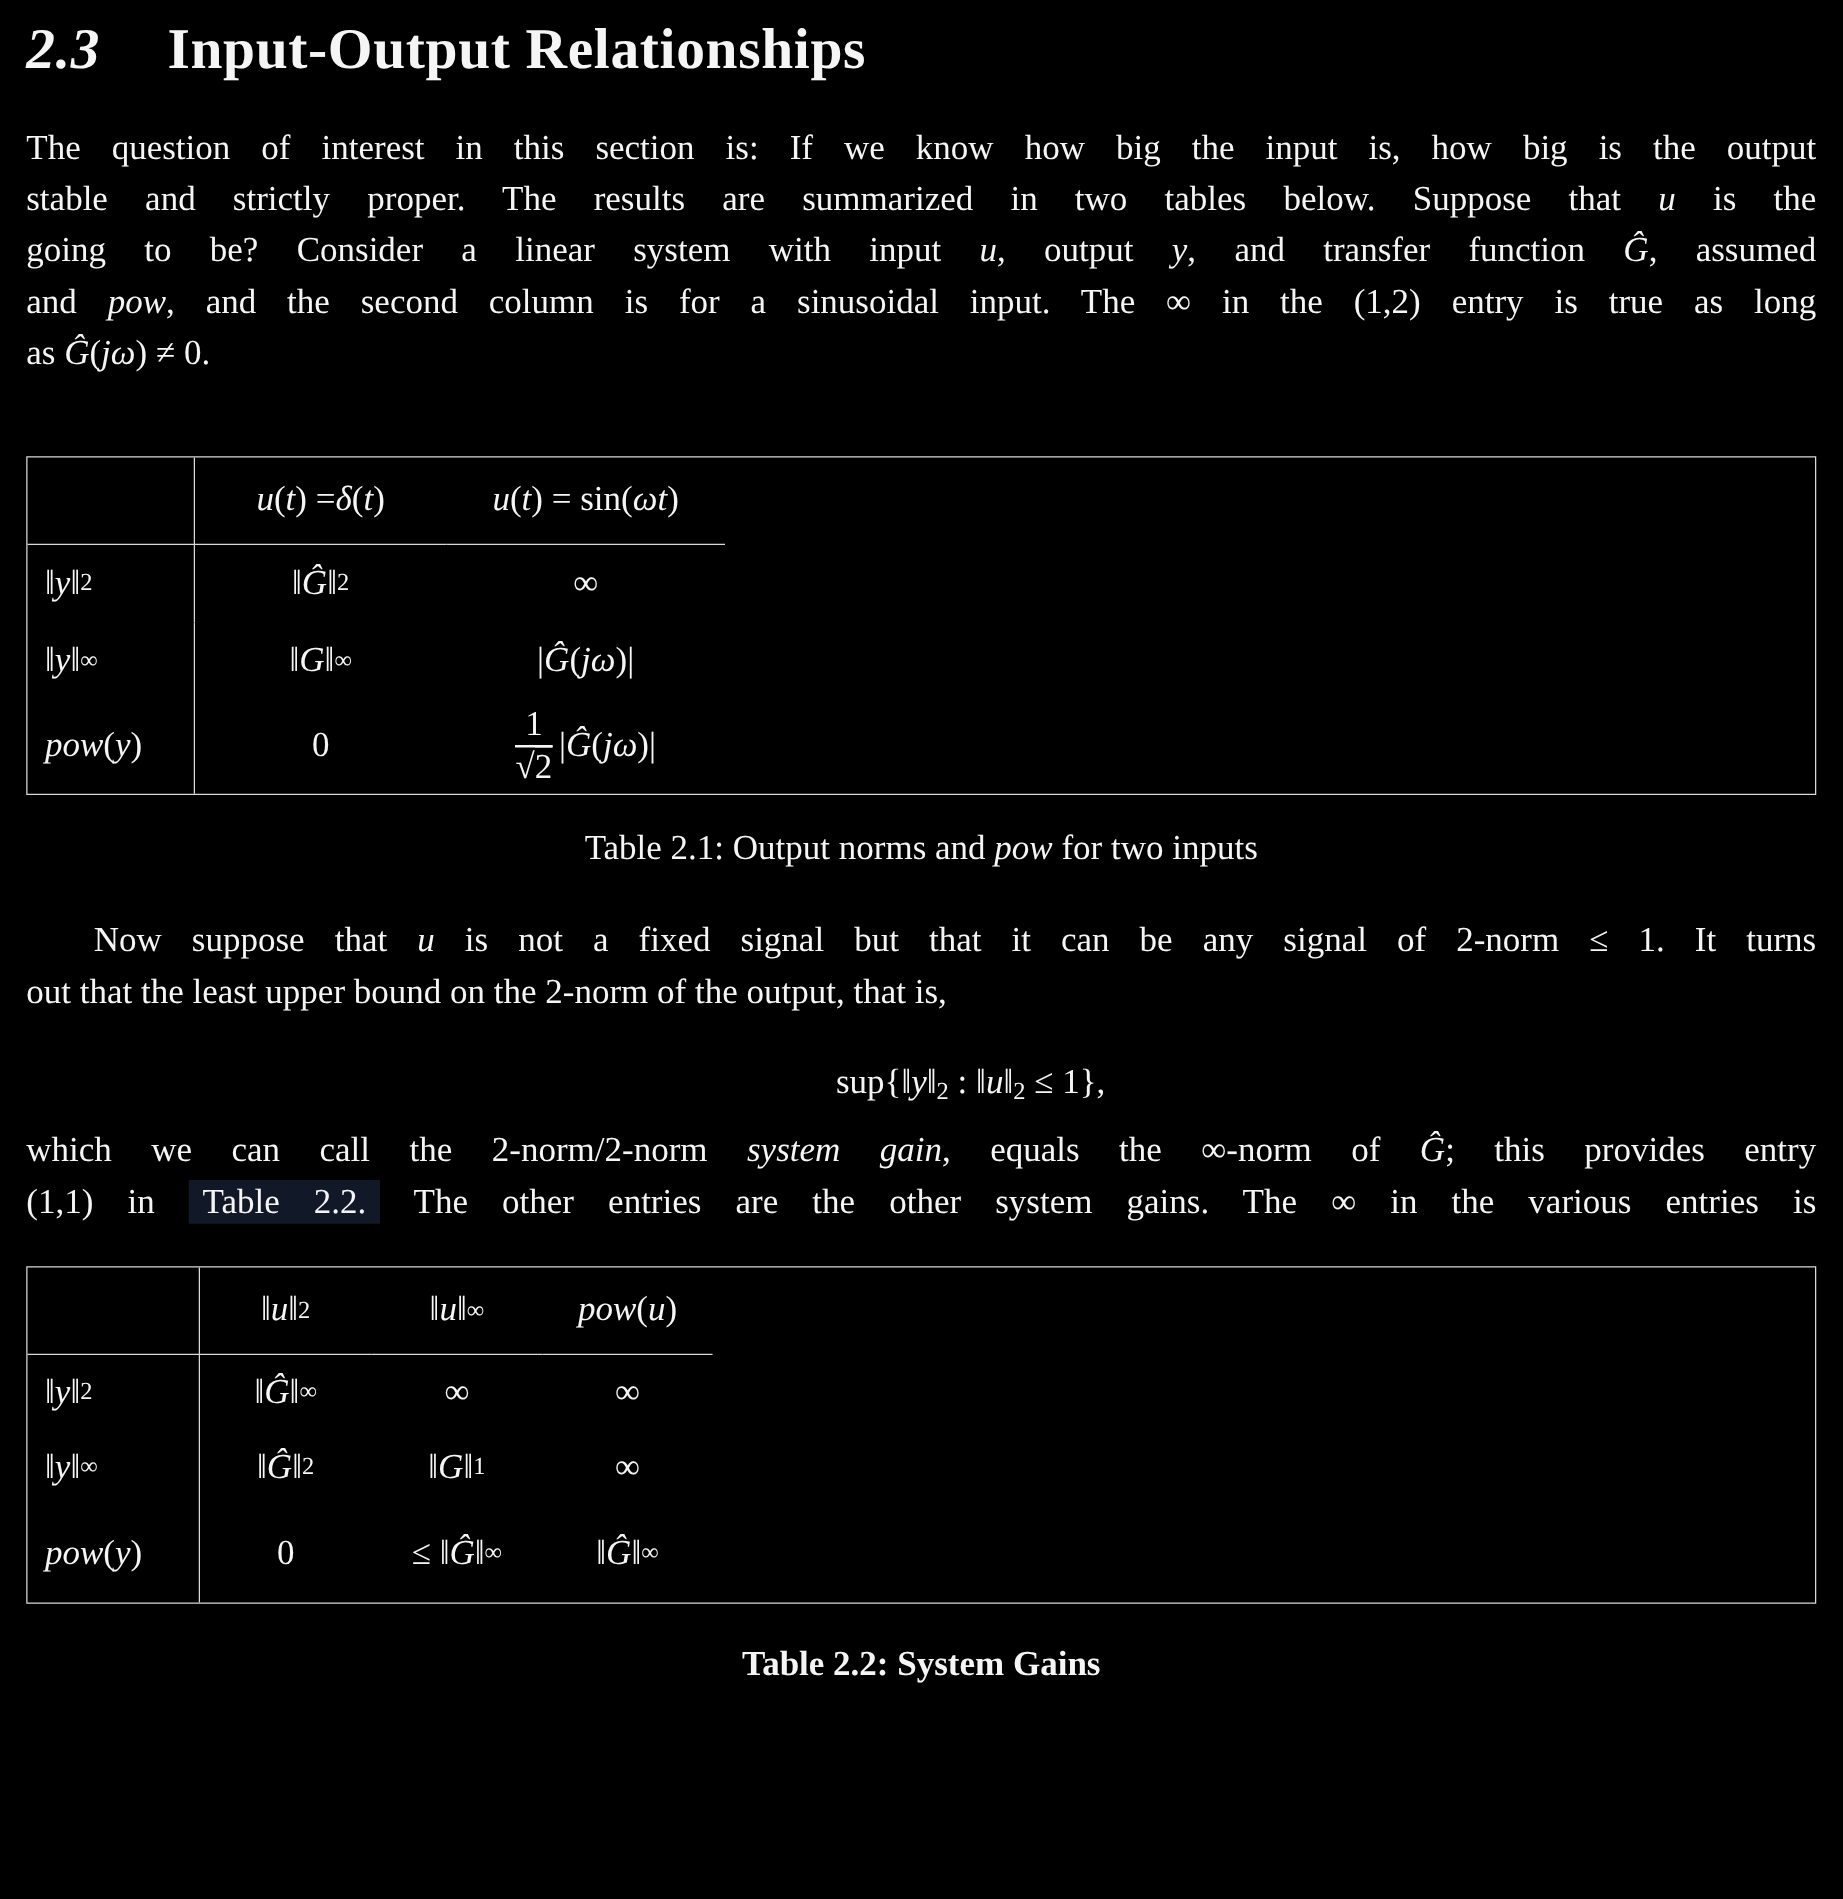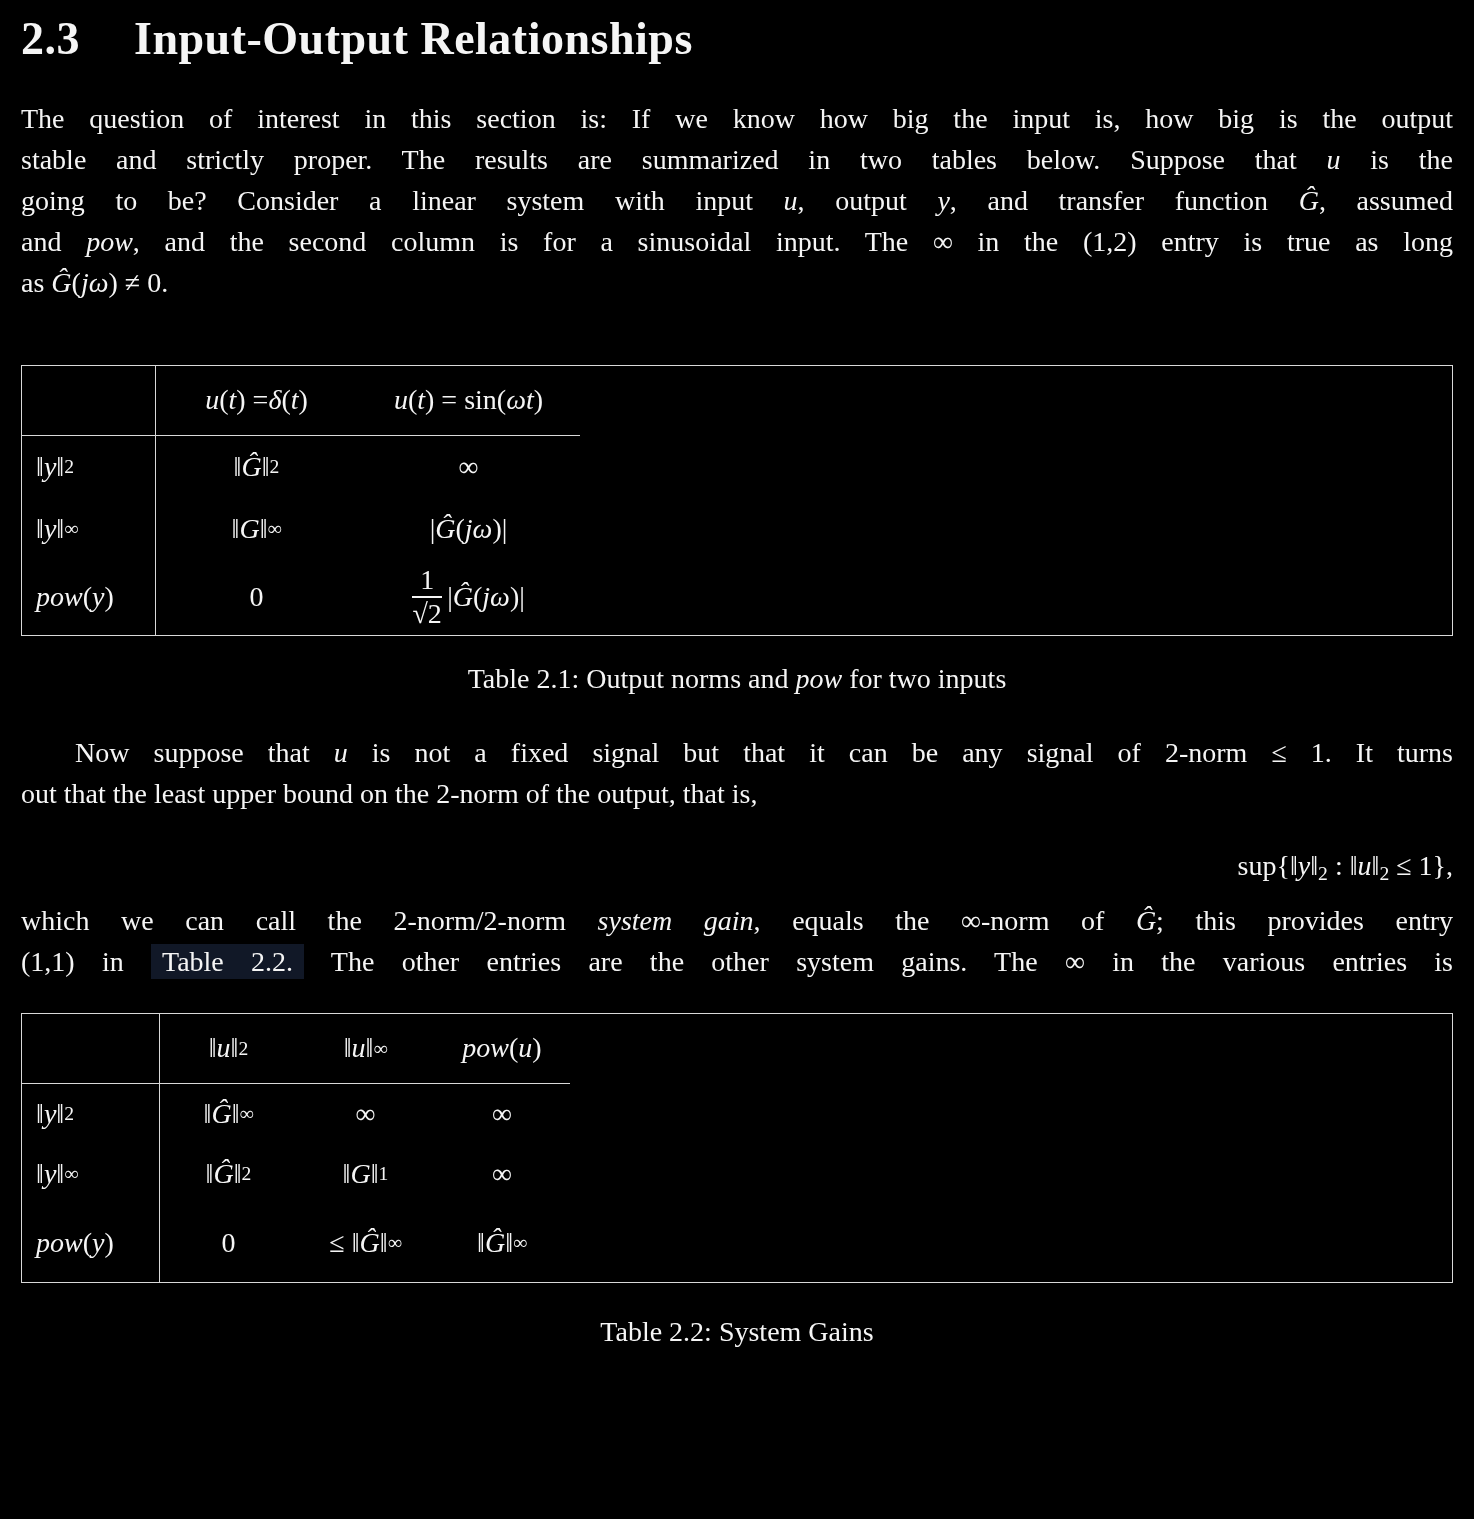--- a/index.html
+++ b/index.html
@@ -24,39 +24,39 @@
     padding: 16px 21px 0 21px;
   }
   
   h1.section {
     font-size: 46px;
     font-weight: bold;
     line-height: 1.0;
     letter-spacing: 0.5px;
     white-space: nowrap;
   }
-  h1.section .secnum { margin-right: 54px; }
+  h1.section .secnum { margin-right: 54px; font-style: italic; }
   
   .para { width: 1432px; }
   .para .line {
     line-height: 41px;
     text-align: justify;
     text-align-last: justify;
     white-space: normal;
   }
   .para .line.last { text-align-last: left; }
   .para .line.findent { padding-left: 54px; }
   .p1 { margin-top: 36px; }
   .p2 { margin-top: 33px; }
   .p3 { margin-top: 12px; }
   .equation {
     margin-top: 30px;
     padding-left: 79px;
     line-height: 44px;
-    text-align: right;
+    text-align: center;
   }
   
   i { font-style: italic; }
   sub { font-size: 0.70em; vertical-align: -0.28em; line-height: 0; }
   .hl {
     background: var(--hl);
     padding: 2px 11px;
   }
   
   .mtable {
@@ -98,21 +98,21 @@
   }
   .frac .den { line-height: 1.1; padding-top: 1px; }
   .vinc { border-top: 2px solid var(--fg); }
   
   .caption {
     width: 1432px;
     text-align: center;
     line-height: 41px;
   }
   .cap1 { margin-top: 22px; }
-  .cap2 { margin-top: 28px; }
+  .cap2 { margin-top: 28px; font-weight: bold; }
 </style>
 </head>
 <body>
 
 <div class="page">
 
   <h1 class="section"><span class="secnum">2.3</span><span>Input-Output Relationships</span></h1>
 
   <div class="para p1">
     <div class="line">The question of interest in this section is: If we know how big the input is, how big is the output</div>

